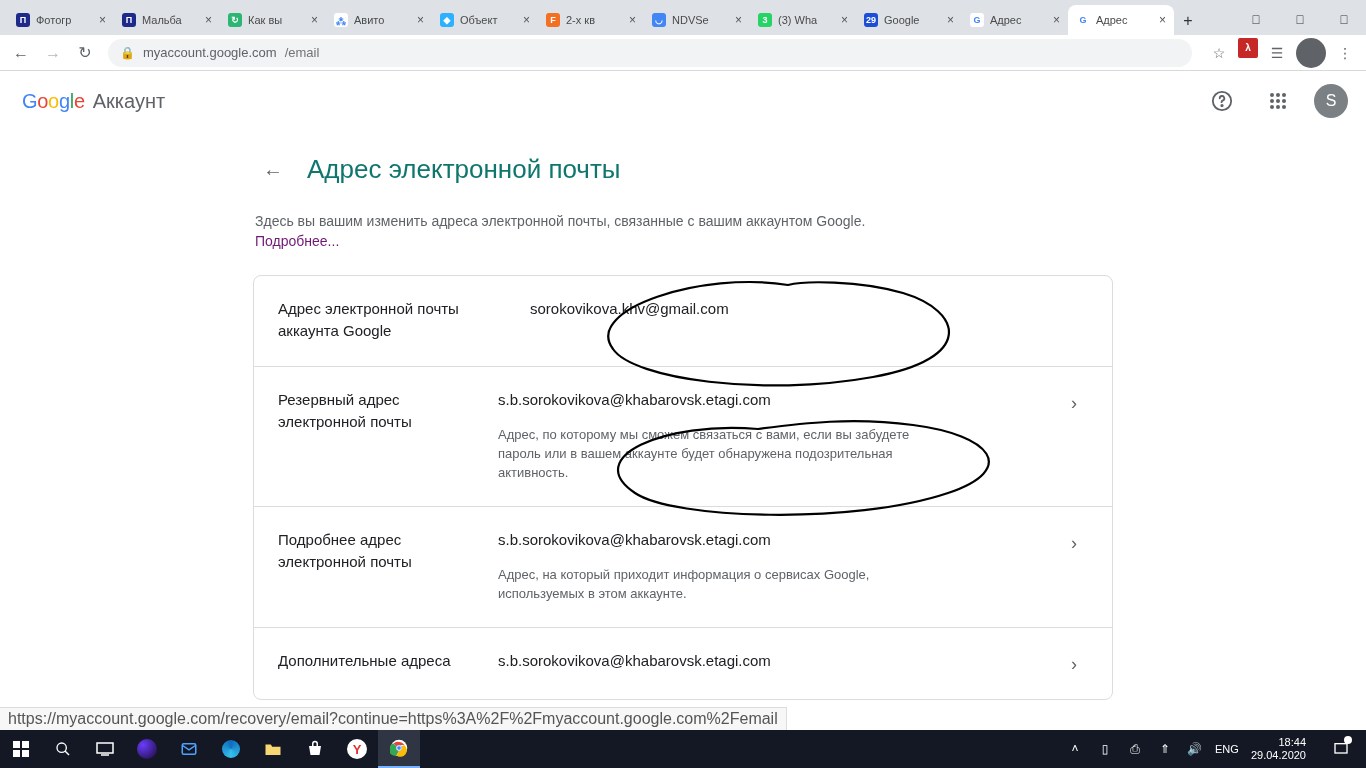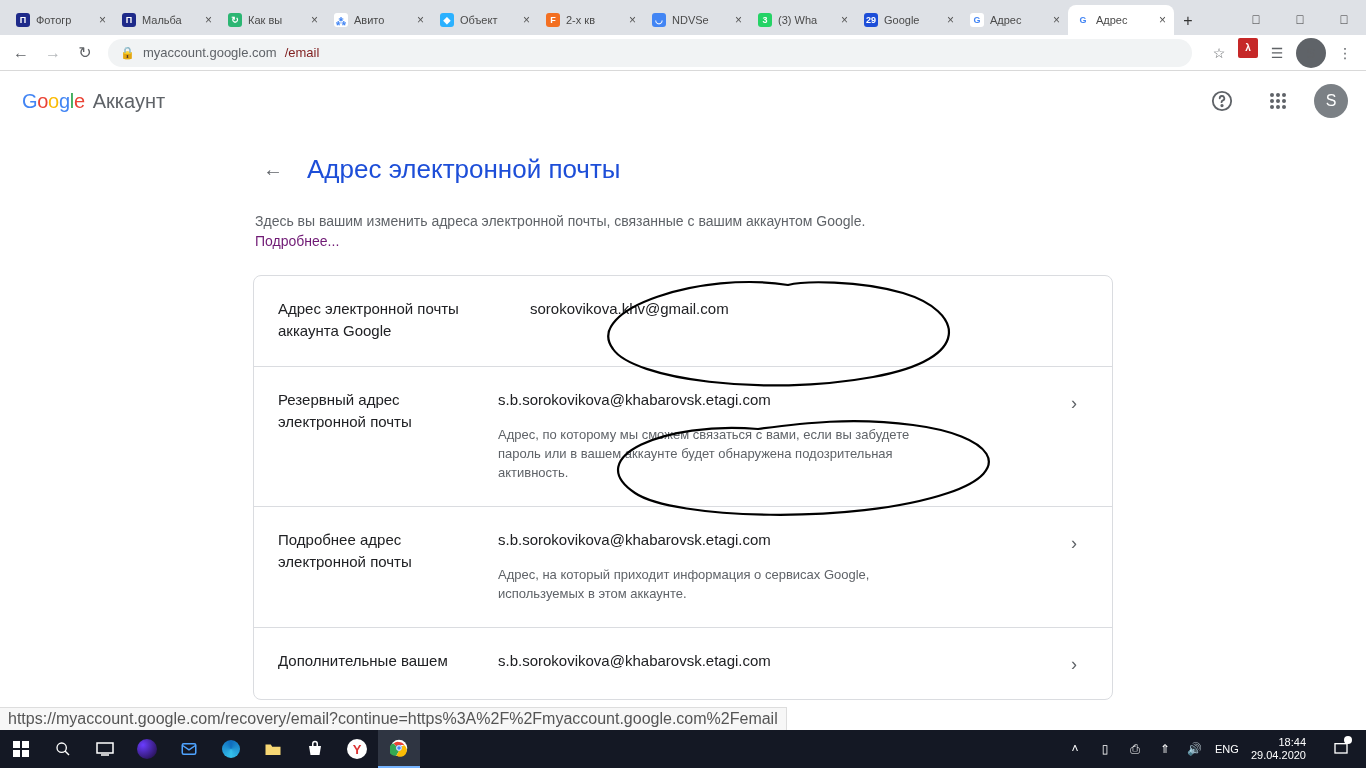--- a/index.html
+++ b/index.html
@@ -34,21 +34,21 @@
   .logo { font-size:20px; font-family:"Product Sans",Arial,sans-serif; letter-spacing:-0.3px; }
   .logo .b0{color:#4285F4}.logo .b1{color:#EA4335}.logo .b2{color:#FBBC05}.logo .b3{color:#4285F4}.logo .b4{color:#34A853}.logo .b5{color:#EA4335}
   .logo-sub { font-size:20px; color:#5f6368; margin-left:2px; }
   .gbar-right { margin-left:auto; display:flex; align-items:center; gap:16px; }
   .gbar-icon { width:40px; height:40px; border-radius:20px; display:flex; align-items:center; justify-content:center; color:#5f6368; cursor:pointer; font-size:18px; }
   .gavatar { width:34px; height:34px; border-radius:17px; background:#7b8085; color:#fff; display:flex; align-items:center; justify-content:center; font-size:16px; }
 
   .content { max-width:860px; margin:0 auto; padding:0 0 120px 0; }
   .title-row { display:flex; align-items:center; gap:14px; margin:18px 0 22px 0; }
   .back-arrow { width:40px; height:40px; display:flex; align-items:center; justify-content:center; color:#5f6368; font-size:20px; cursor:pointer; border-radius:20px; }
-  .page-title { font-size:26px; color:#1d4ed8; font-weight:400; }
+  .page-title { font-size:26px; color:#0f766e; font-weight:400; }
   .intro { color:#5f6368; font-size:14px; line-height:20px; margin-left:2px; }
   .intro a { color:#701a75; text-decoration:none; }
 
   .card { margin-top:24px; border:1px solid #dadce0; border-radius:8px; overflow:hidden; }
   .row { display:flex; padding:22px 24px 24px 24px; border-top:1px solid #dadce0; position:relative; }
   .row:first-child { border-top:0;gap:32px; }
   .row-label { width:220px; padding-right:22px; flex:0 0 220px; color:#202124; font-size:15px; line-height:22px; }
   .row-body { flex:1; }
   .row-body .value { color:#202124; font-size:15px; line-height:22px; }
   .row-body .desc { color:#5f6368; font-size:13px; line-height:19px; margin-top:14px; max-width:420px; }
@@ -142,21 +142,21 @@
     </div>
   </div>
 
   <div class="addrbar">
     <div class="navbtn">←</div>
     <div class="navbtn disabled">→</div>
     <div class="navbtn">↻</div>
     <div class="address">
       <span class="lock">🔒</span>
       <span>myaccount.google.com</span>
-        <span style="color:#7f1d1d">/email</span>
+        <span style="color:#737373">/email</span>
     </div>
     <div class="addr-icons">
       <div>☆</div>
       <div style="background:#c62828;color:#fff;width:20px;height:20px;border-radius:2px;font-size:10px;font-weight:700">λ</div>
       <div>☰</div>
       <div class="avatar-chip">
           <span>S</span>
         </div>
       <div>⋮</div>
     </div>
@@ -222,21 +222,21 @@
           </div>
           <div class="row">
     <div class="row-label">Подробнее адрес электронной почты</div>
     <div class="row-body">
       <div class="value">s.b.sorokovikova@khabarovsk.etagi.com</div>
       <div class="desc">Адрес, на который приходит информация о сервисах Google, используемых в этом аккаунте.</div>
     </div>
     <div class="row-chevron">›</div>
           </div>
           <div class="row">
-    <div class="row-label">Дополнительные вашем</div>
+    <div class="row-label">Дополнительные адреса</div>
     <div class="row-body">
       <div class="value">s.b.sorokovikova@khabarovsk.etagi.com</div>
 
     </div>
     <div class="row-chevron">›</div>
           </div>
         </div>
 
       <svg class="anno" style="left:150px; top:128px;" width="620" height="290" viewBox="0 0 620 290">
         <path d="M385 8 C 300 -6, 180 32, 210 72 C 230 102, 360 120, 470 100 C 572 82, 560 34, 500 16 C 455 3, 400 4, 385 8" fill="none" stroke="#000" stroke-width="2.2" stroke-linecap="round" stroke-linejoin="round"></path>

